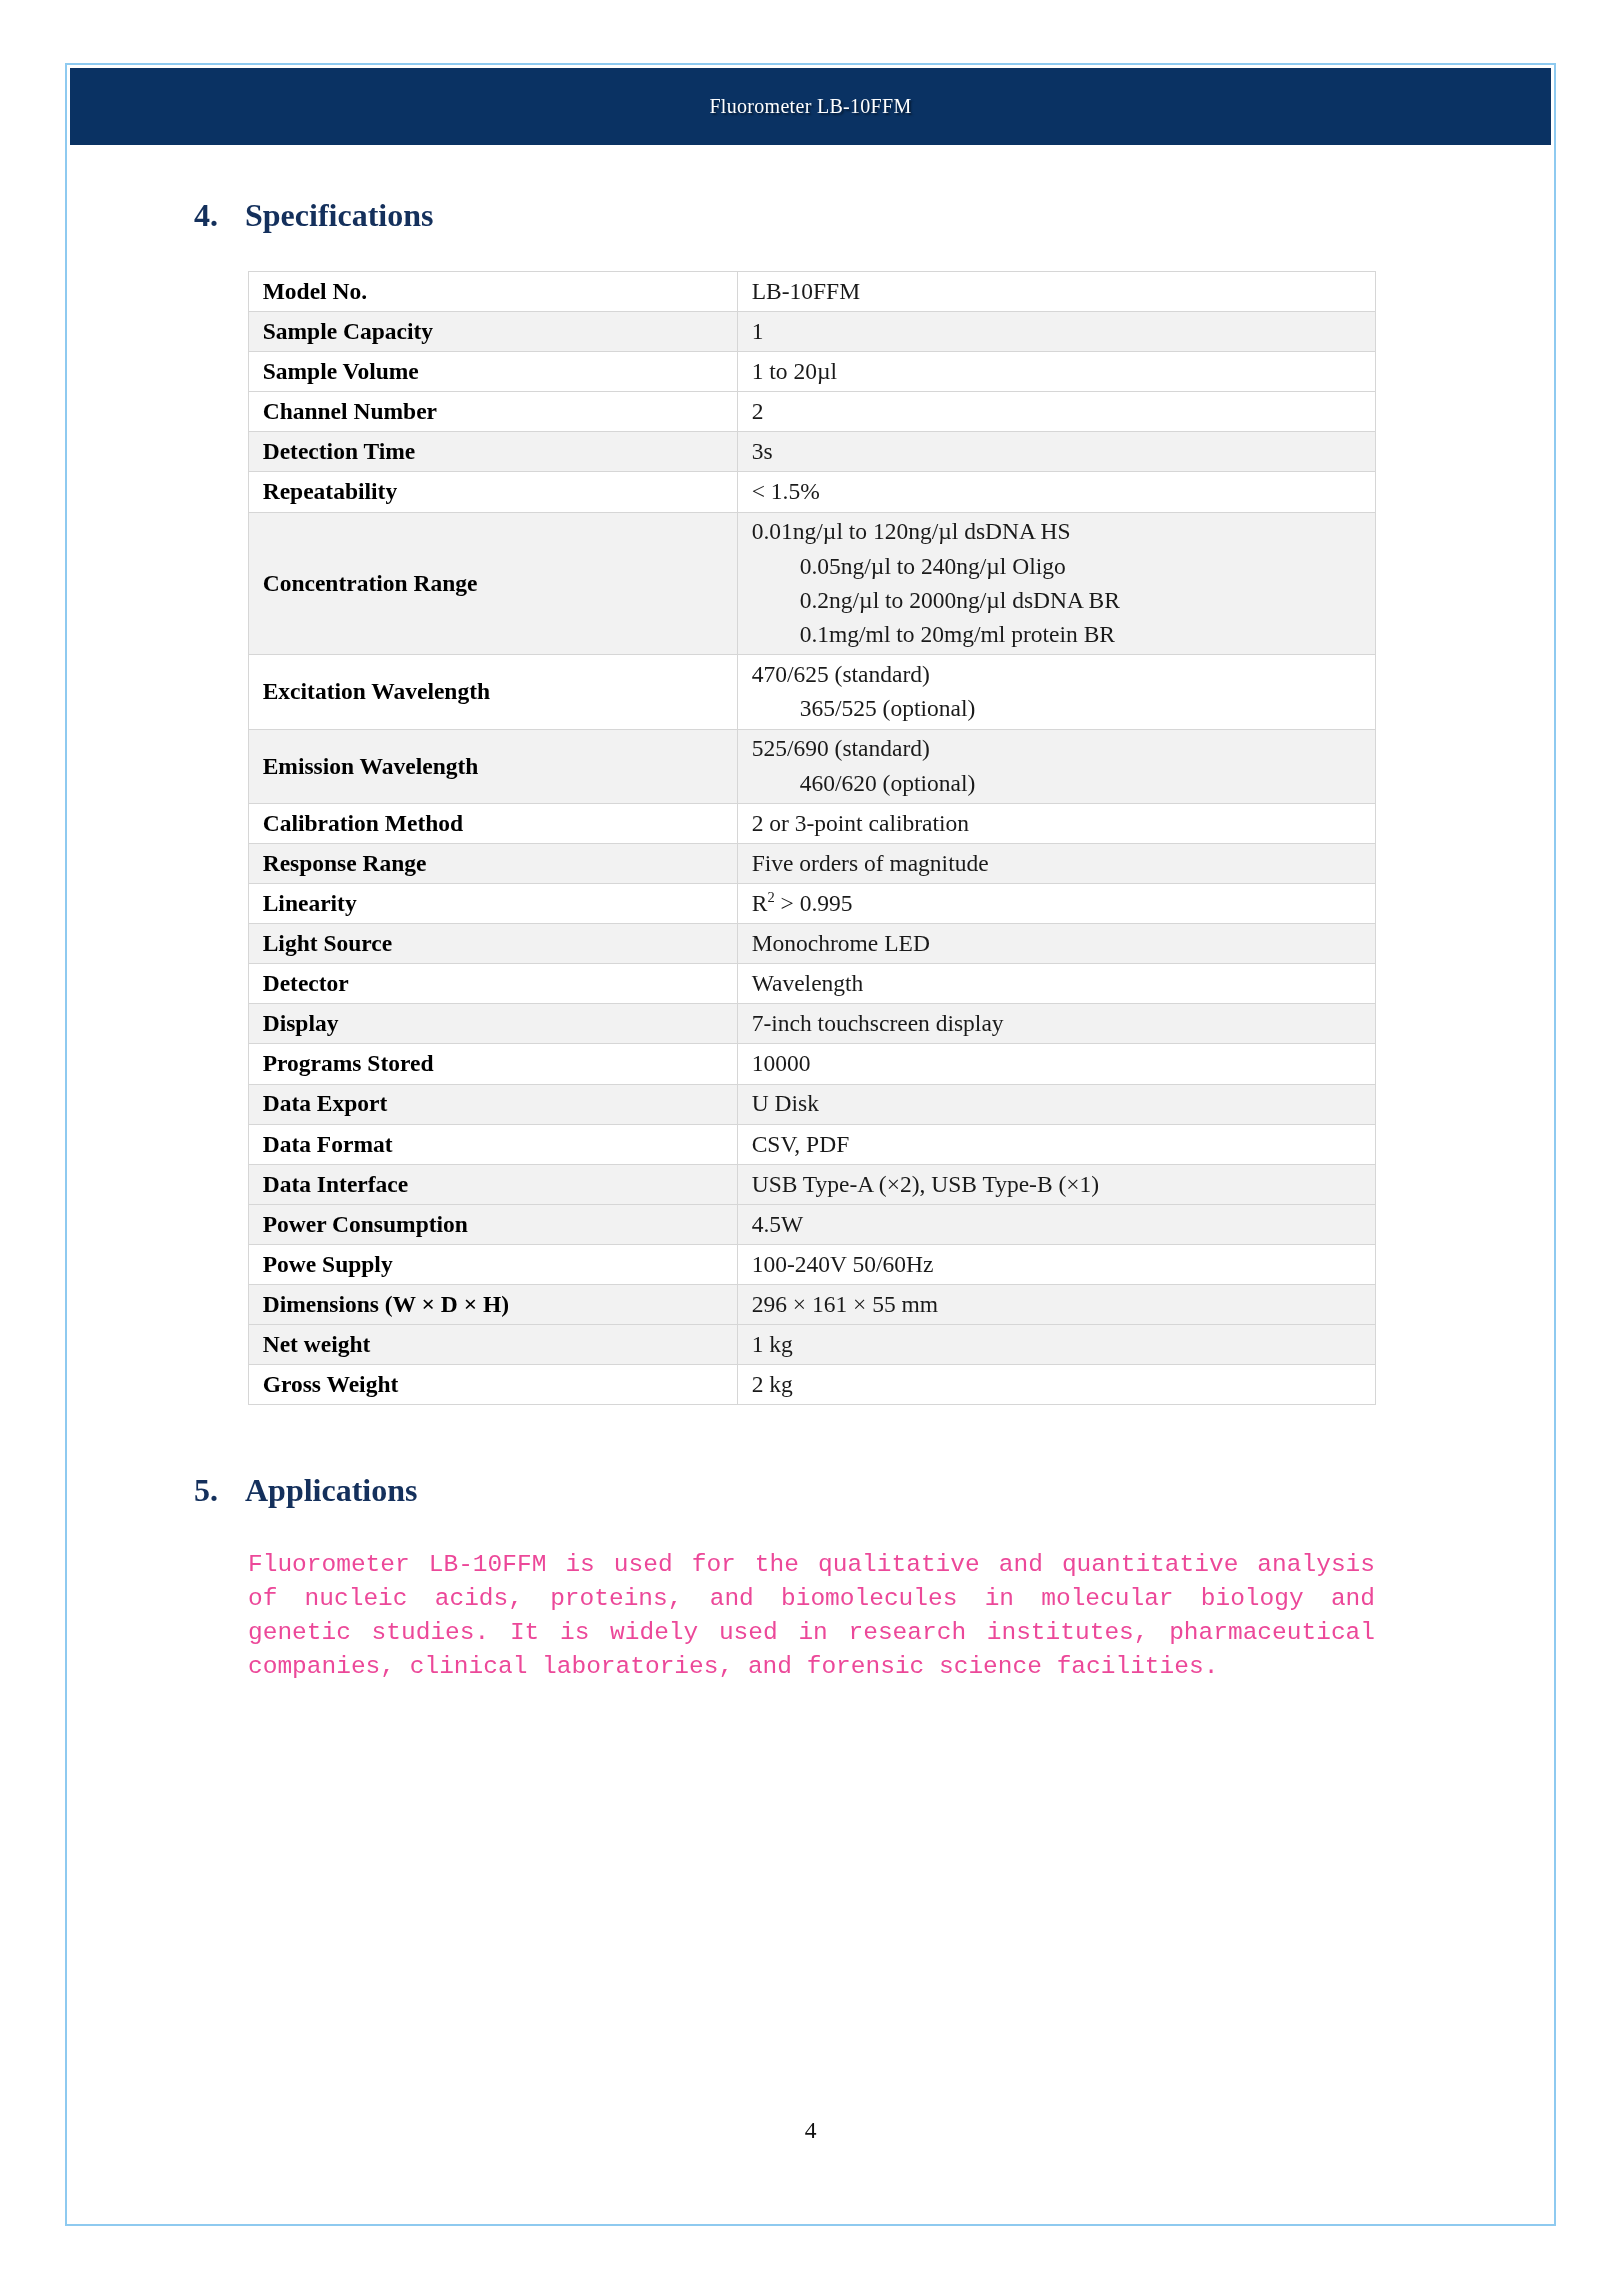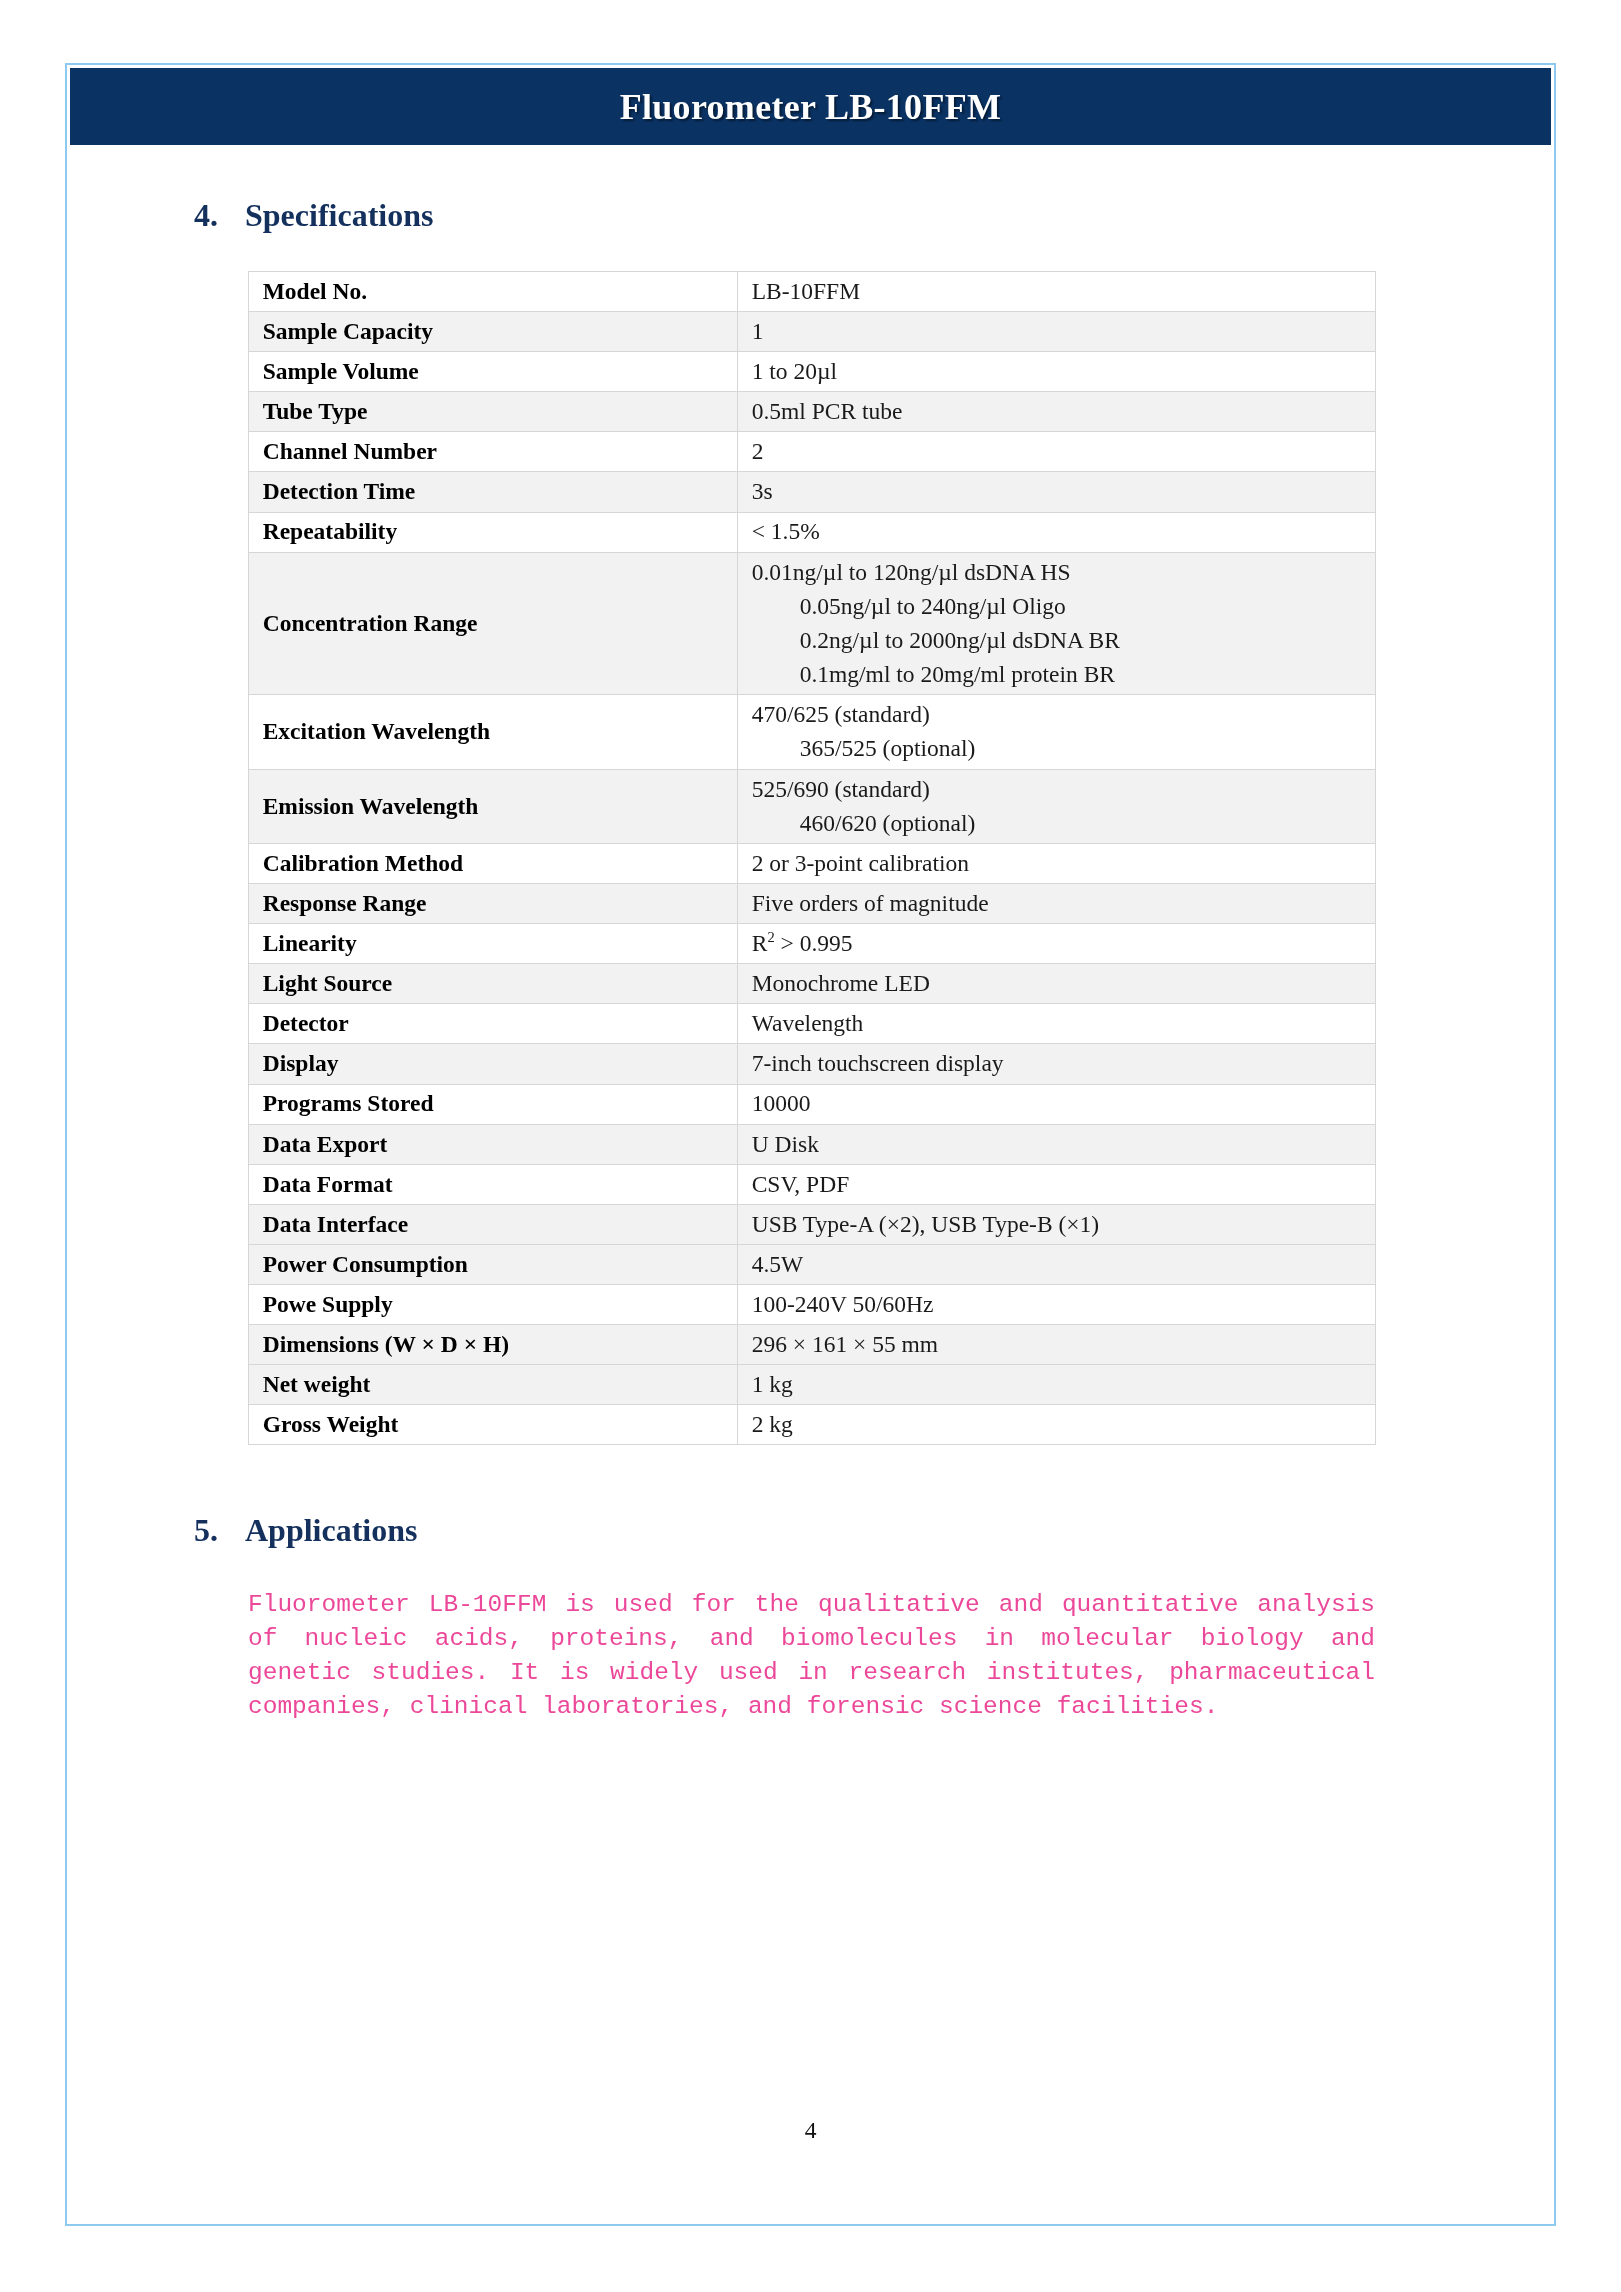--- a/index.html
+++ b/index.html
@@ -42,22 +42,22 @@
     width: 1481px;
     height: 77px;
     background: #0a3263;
     display: flex;
     align-items: center;
     justify-content: center;
     box-sizing: border-box;
   }
   .doc-header-title {
     color: #ffffff;
-    font-size: 36px;
-    font-weight: bold;
+    font-size: 20px;
+    font-weight: normal;
     letter-spacing: 0.3px;
     text-shadow: 2px 2px 2px rgba(0,0,0,0.45);
     font-family: "Liberation Serif", "DejaVu Serif", serif;
   }
 
   .content {
     position: absolute;
     left: 0;
     top: 145px;
     width: 1621px;
@@ -185,26 +185,20 @@
               <td class="value">
                 <span class="line">1</span>
               </td>
             </tr>
             <tr>
               <td class="label">Sample Volume</td>
               <td class="value">
                 <span class="line">1 to 20µl</span>
               </td>
             </tr>
-            <tr class="alt">
-              <td class="label">Tube Type</td>
-              <td class="value">
-                <span class="line">0.5ml PCR tube</span>
-              </td>
-            </tr>
             <tr>
               <td class="label">Channel Number</td>
               <td class="value">
                 <span class="line">2</span>
               </td>
             </tr>
             <tr class="alt">
               <td class="label">Detection Time</td>
               <td class="value">
                 <span class="line">3s</span>

